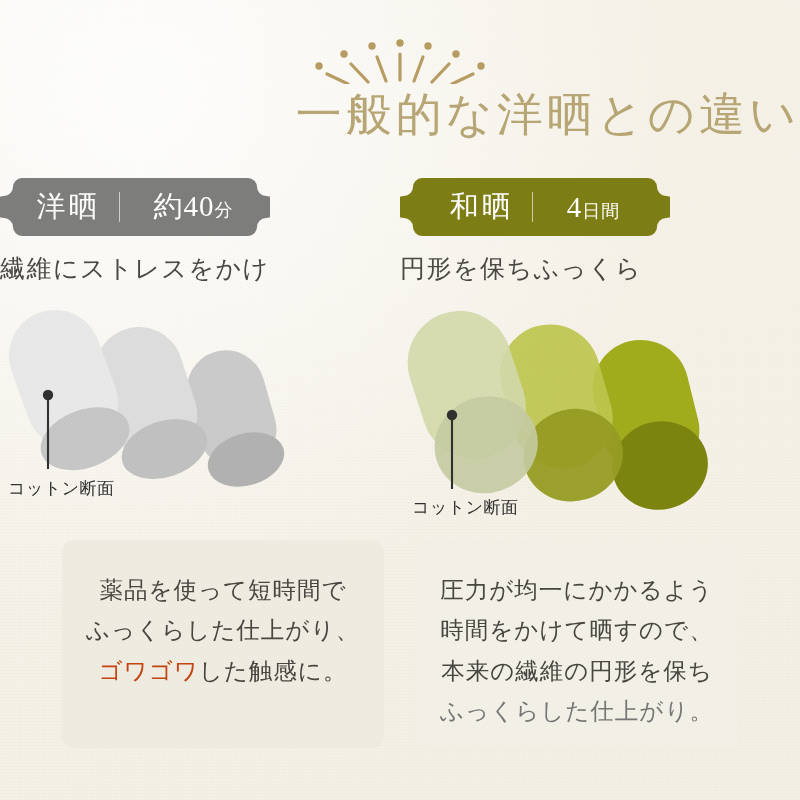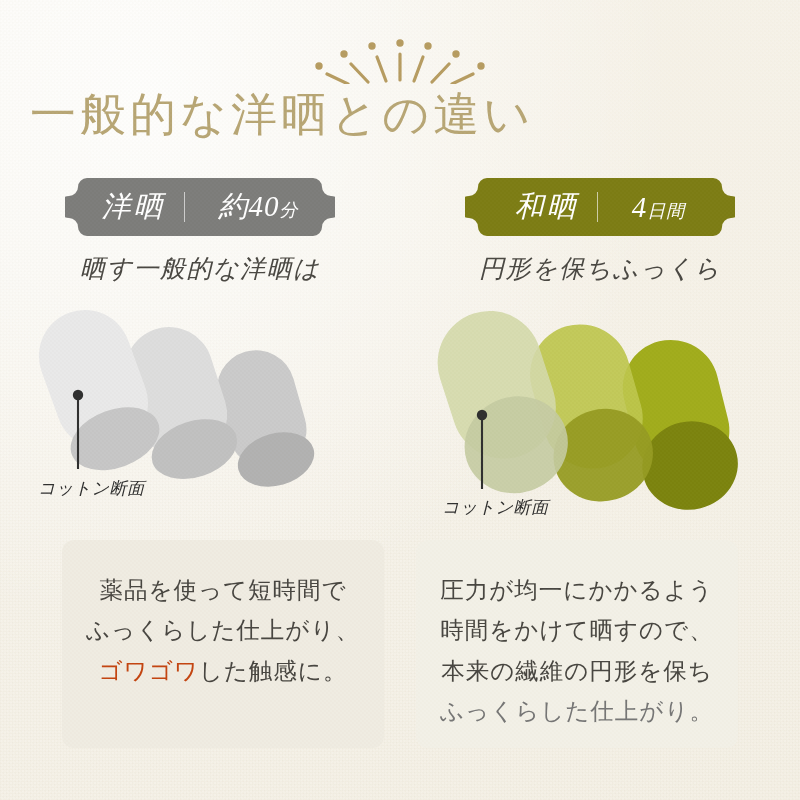--- a/index.html
+++ b/index.html
@@ -47,21 +47,21 @@
     height: 66px;
     display: block;
     margin: 0 auto;
   }
 
   
   .title {
     position: absolute;
     top: 84px;
     left: 0; right: 0;
-    text-align: left;
+    text-align: right;
     font-size: 46px;
     letter-spacing: 4px;
     color: #b6a472;
     font-family: Liberation Serif, serif;
     font-weight: 400;
     white-space: nowrap;
     padding-left: 30px;
   }
 
   
@@ -70,22 +70,20 @@
     top: 176px;
     left: 0;
     width: 800px;
     display: flex;
   }
   .col {
     width: 400px;
     position: relative;
     display: flex;
     flex-direction: column;
-    align-items: center;
-    font-style: italic;
   }
 
   
   .badge-wrap { position: relative; width: 270px; height: 62px; }
   .badge-svg  { position: absolute; inset: 0; width: 270px; height: 62px; }
   .badge-inner {
     position: absolute;
     inset: 0;
     display: flex;
     align-items: center;
@@ -197,21 +195,21 @@
         <div class="badge-inner">
           <span class="badge-name">洋晒</span>
           <span class="badge-div"></span>
           <span class="badge-time">
             <span class="big">約40</span>
             <span class="sml">分</span>
           </span>
         </div>
       </div>
 
-      <div class="subtitle">晒す一般的な洋晒は</div>
+      <div class="subtitle">繊維にストレスをかけ</div>
 
       <svg class="illus" width="340" height="230" viewBox="0 0 340 230">
 
         <g transform="rotate(-16 235 130)">
           <rect x="196" y="58" width="78" height="120" rx="39" fill="#c9c9c9"></rect>
           <ellipse cx="235" cy="170" rx="39" ry="26" fill="#b0b0b0"></ellipse>
         </g>
 
         <g transform="rotate(-18 152 120)">
           <rect x="108" y="34" width="88" height="134" rx="44" fill="#dcdcdc"></rect>

